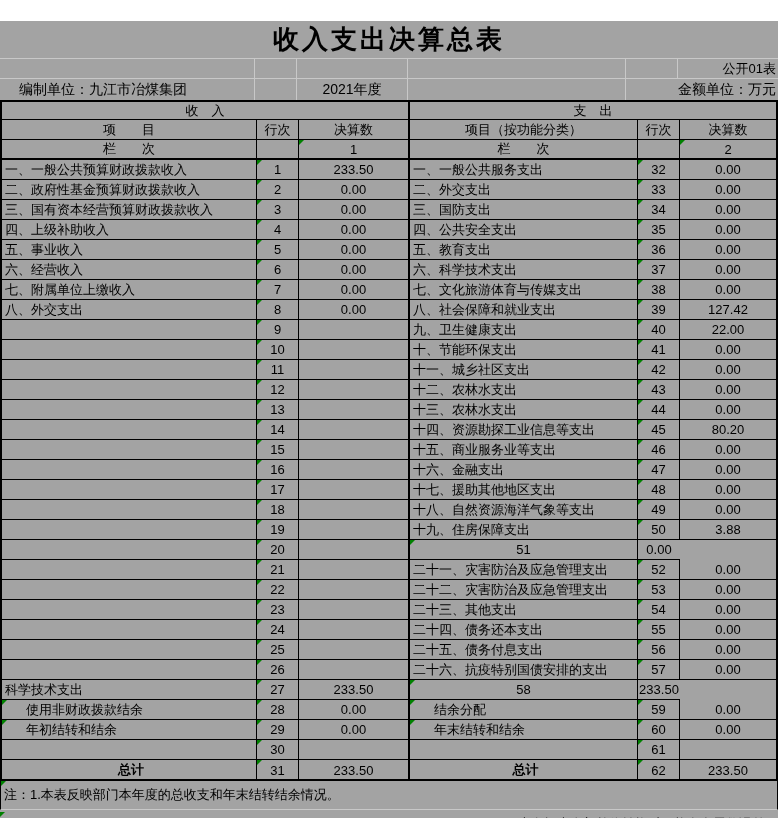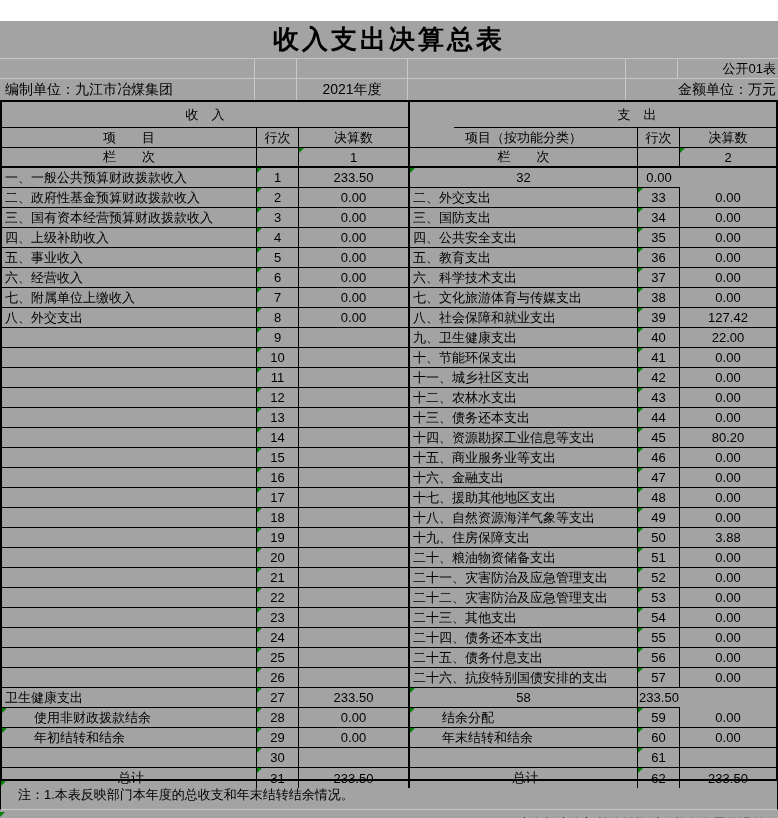--- a/index.html
+++ b/index.html
@@ -22,61 +22,61 @@
   .meta-row{position:absolute;left:0;width:778px;display:flex;box-sizing:border-box;}
   .meta-rowA{top:37px;height:21px;border-top:1px solid var(--grid);}
   .meta-rowB{top:58px;height:21px;}
   .mcell{
     box-sizing:border-box;height:100%;border-right:1px solid var(--grid);
     border-bottom:1px solid var(--grid);display:flex;align-items:center;
     font-size:14px;overflow:hidden;white-space:nowrap;
   }
   .mcell:last-child{border-right:none;}
   .meta-rowB .mcell{border-bottom:none;}
-  .m-left{padding-left:5px;}
+  .m-left{padding-left:19px;}
   .m-center{justify-content:center;}
   .m-right{justify-content:flex-end;padding-right:2px;}
   .f13{font-size:13px;}
   
   .table{
     position:absolute;top:79px;left:0;width:778px;height:681px;
     box-sizing:border-box;border:2px solid var(--border);
     font-size:13px;
   }
   .cols{display:grid;grid-template-columns:255px 42px 111px 228px 42px 96px;}
   .cols2{display:grid;grid-template-columns:408px 366px;}
   .trow{width:774px;height:20px;}
-  .trow.h1{height:26px;gap:44px;}
+  .trow.h1{height:18px;}
   .c{
     box-sizing:border-box;height:100%;position:relative;overflow:hidden;
     border-right:1px solid var(--border);border-bottom:1px solid var(--border);
     display:flex;align-items:center;white-space:nowrap;
   }
   .c.div{border-right-width:2px;}
   .c.lastcol{border-right:none;}
   .h3 .c{border-bottom-width:2px;}
   .lastrow .c{border-bottom:none;}
   .c.center{justify-content:center;}
   .c.item{padding-left:3px;}
-  .c.item.indent{padding-left:32px;}
-  .c.item.total{padding-left:4px;justify-content:center;font-weight:normal;}
+  .c.item.indent{padding-left:24px;}
+  .c.item.total{padding-left:4px;justify-content:center;font-weight:bold;}
   .tri{
     position:absolute;top:0;left:0;width:0;height:0;
     border-top:5px solid var(--tri);border-right:5px solid transparent;
   }
   
   .note{
     position:absolute;left:0;width:778px;box-sizing:border-box;
     display:flex;align-items:center;font-size:13px;white-space:nowrap;
     border-bottom:1px solid var(--grid);
   }
   .note1{
     top:760px;height:29px;
     border-left:1px solid var(--border);border-right:1px solid var(--border);
-    padding-left:17px;
+    padding-left:3px;
   }
   .note2{top:791px;height:25px;padding-left:33px;justify-content:flex-end;}
 </style>
 </head>
 <body>
 
 <div class="sheet">
 
   <div class="title">收入支出决算总表</div>
 
@@ -126,20 +126,21 @@
           <span class="tri"></span>
           <span>2</span>
         </div>
     </div>
 
     <div id="table-body">
         <div class="trow cols">
           <div class="c item">一、一般公共预算财政拨款收入</div>
           <div class="c center"><span class="tri"></span>1</div>
           <div class="c div center">233.50</div>
+          <div class="c item">一、一般公共服务支出</div>
           <div class="c center"><span class="tri"></span>32</div>
           <div class="c lastcol center">0.00</div>
         </div>
         <div class="trow cols">
           <div class="c item">二、政府性基金预算财政拨款收入</div>
           <div class="c center"><span class="tri"></span>2</div>
           <div class="c div center">0.00</div>
           <div class="c item">二、外交支出</div>
           <div class="c center"><span class="tri"></span>33</div>
           <div class="c lastcol center">0.00</div>
@@ -221,21 +222,21 @@
           <div class="c center"><span class="tri"></span>12</div>
           <div class="c div center"></div>
           <div class="c item">十二、农林水支出</div>
           <div class="c center"><span class="tri"></span>43</div>
           <div class="c lastcol center">0.00</div>
         </div>
         <div class="trow cols">
           <div class="c item"></div>
           <div class="c center"><span class="tri"></span>13</div>
           <div class="c div center"></div>
-          <div class="c item">十三、债务还本支出</div>
+          <div class="c item">十三、农林水支出</div>
           <div class="c center"><span class="tri"></span>44</div>
           <div class="c lastcol center">0.00</div>
         </div>
         <div class="trow cols">
           <div class="c item"></div>
           <div class="c center"><span class="tri"></span>14</div>
           <div class="c div center"></div>
           <div class="c item">十四、资源勘探工业信息等支出</div>
           <div class="c center"><span class="tri"></span>45</div>
           <div class="c lastcol center">80.20</div>
@@ -277,21 +278,20 @@
           <div class="c center"><span class="tri"></span>19</div>
           <div class="c div center"></div>
           <div class="c item">十九、住房保障支出</div>
           <div class="c center"><span class="tri"></span>50</div>
           <div class="c lastcol center">3.88</div>
         </div>
         <div class="trow cols">
           <div class="c item"></div>
           <div class="c center"><span class="tri"></span>20</div>
           <div class="c div center"></div>
-          <div class="c item">二十、粮油物资储备支出</div>
           <div class="c center"><span class="tri"></span>51</div>
           <div class="c lastcol center">0.00</div>
         </div>
         <div class="trow cols">
           <div class="c item"></div>
           <div class="c center"><span class="tri"></span>21</div>
           <div class="c div center"></div>
           <div class="c item">二十一、灾害防治及应急管理支出</div>
           <div class="c center"><span class="tri"></span>52</div>
           <div class="c lastcol center">0.00</div>
@@ -330,21 +330,21 @@
         </div>
         <div class="trow cols">
           <div class="c item"></div>
           <div class="c center"><span class="tri"></span>26</div>
           <div class="c div center"></div>
           <div class="c item">二十六、抗疫特别国债安排的支出</div>
           <div class="c center"><span class="tri"></span>57</div>
           <div class="c lastcol center">0.00</div>
         </div>
         <div class="trow cols">
-          <div class="c item">卫生健康支出</div>
+          <div class="c item">科学技术支出</div>
           <div class="c center"><span class="tri"></span>27</div>
           <div class="c div center">233.50</div>
           <div class="c center"><span class="tri"></span>58</div>
           <div class="c lastcol center">233.50</div>
         </div>
         <div class="trow cols">
           <div class="c item indent"><span class="tri"></span>使用非财政拨款结余</div>
           <div class="c center"><span class="tri"></span>28</div>
           <div class="c div center">0.00</div>
           <div class="c item indent"><span class="tri"></span>结余分配</div>

